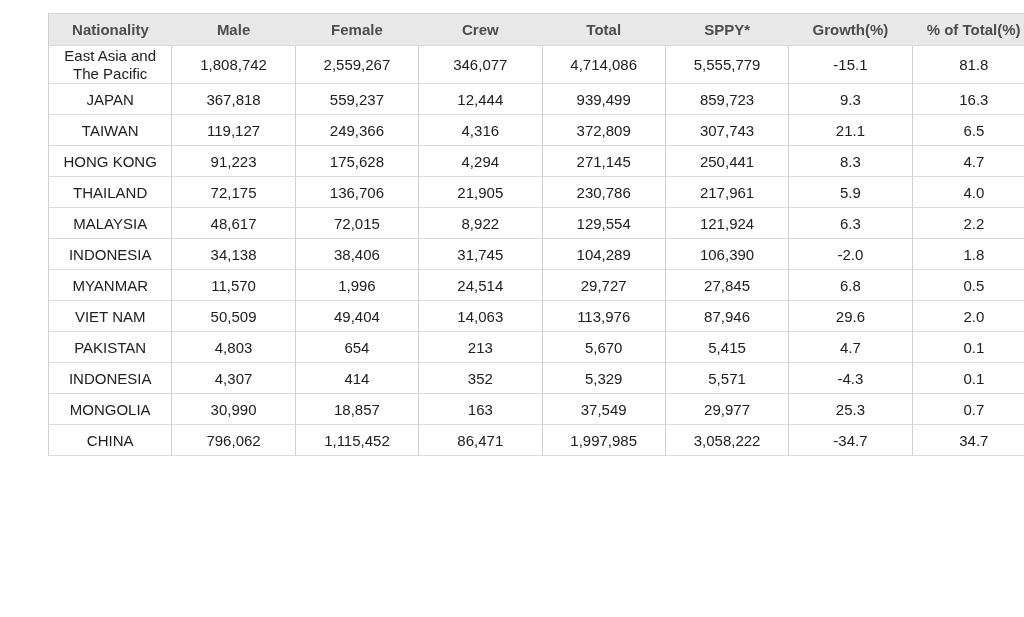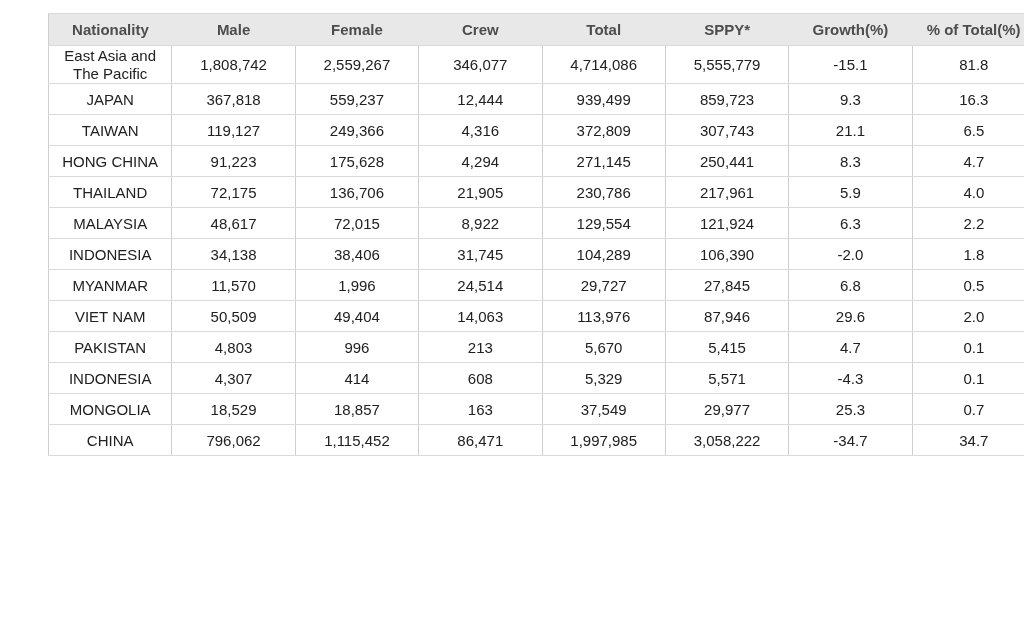--- a/index.html
+++ b/index.html
@@ -103,21 +103,21 @@
           <td>TAIWAN</td>
           <td>119,127</td>
           <td>249,366</td>
           <td>4,316</td>
           <td>372,809</td>
           <td>307,743</td>
           <td>21.1</td>
           <td>6.5</td>
         </tr>
         <tr>
-          <td>HONG CHINA</td>
+          <td>HONG KONG</td>
           <td>91,223</td>
           <td>175,628</td>
           <td>4,294</td>
           <td>271,145</td>
           <td>250,441</td>
           <td>8.3</td>
           <td>4.7</td>
         </tr>
         <tr>
           <td>THAILAND</td>
@@ -165,40 +165,40 @@
           <td>49,404</td>
           <td>14,063</td>
           <td>113,976</td>
           <td>87,946</td>
           <td>29.6</td>
           <td>2.0</td>
         </tr>
         <tr>
           <td>PAKISTAN</td>
           <td>4,803</td>
-          <td>996</td>
+          <td>654</td>
           <td>213</td>
           <td>5,670</td>
           <td>5,415</td>
           <td>4.7</td>
           <td>0.1</td>
         </tr>
         <tr>
           <td>INDONESIA</td>
           <td>4,307</td>
           <td>414</td>
-          <td>608</td>
+          <td>352</td>
           <td>5,329</td>
           <td>5,571</td>
           <td>-4.3</td>
           <td>0.1</td>
         </tr>
         <tr>
           <td>MONGOLIA</td>
-          <td>18,529</td>
+          <td>30,990</td>
           <td>18,857</td>
           <td>163</td>
           <td>37,549</td>
           <td>29,977</td>
           <td>25.3</td>
           <td>0.7</td>
         </tr>
         <tr>
           <td>CHINA</td>
           <td>796,062</td>

